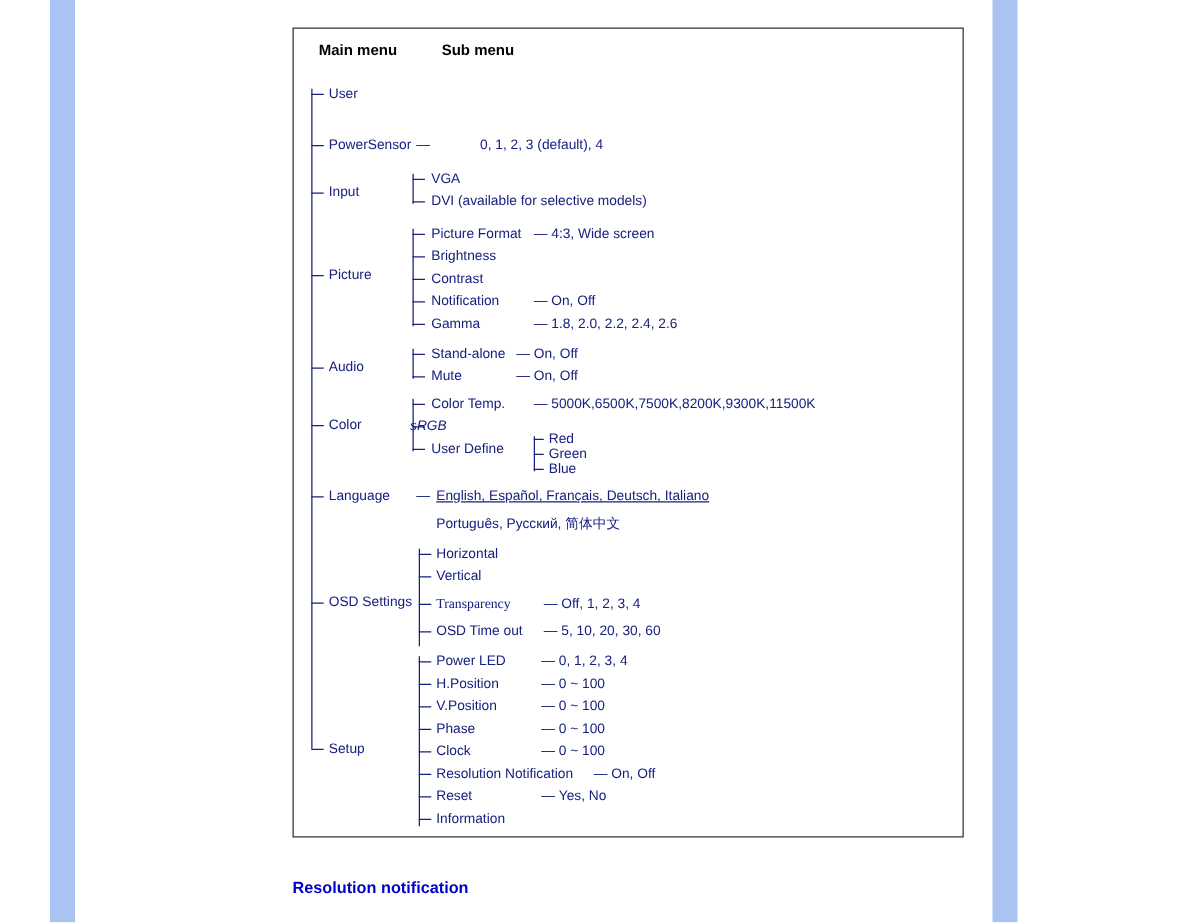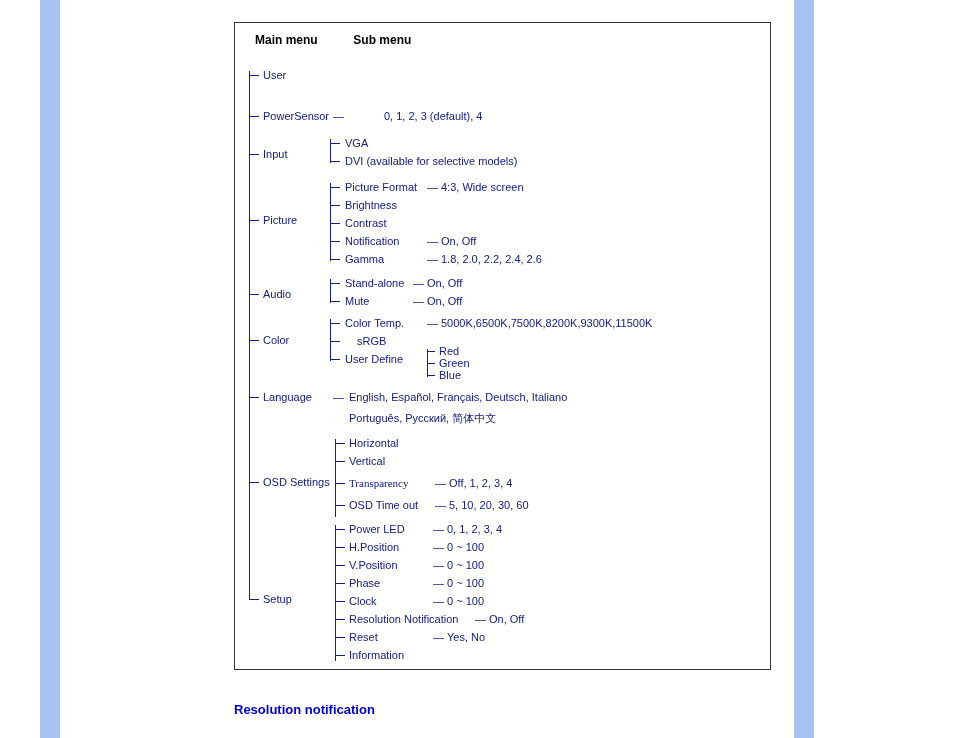--- a/index.html
+++ b/index.html
@@ -153,33 +153,33 @@
     <div class="dash" style="left:178px; top:272px;">—</div>
     <div class="node val" style="left:192px; top:272px;">On, Off</div>
 
     <div class="branch" style="left:95px; top:296px; height:42px;"></div>
     <div class="tick" style="left:95px; top:300px; width:10px;"></div>
     <div class="tick" style="left:95px; top:318px; width:10px;"></div>
     <div class="tick" style="left:95px; top:336px; width:10px;"></div>
     <div class="node" style="left:110px; top:294px;">Color Temp.</div>
     <div class="dash" style="left:192px; top:294px;">—</div>
     <div class="node val" style="left:206px; top:294px;">5000K,6500K,7500K,8200K,9300K,11500K</div>
-    <div class="node" style="left:122px; top:312px;">sRGB</div>
+    <div class="node" style="left:93px; top:312px;font-style:italic;">sRGB</div>
     <div class="node" style="left:110px; top:330px;">User Define</div>
 
     <div class="branch" style="left:192px; top:326px; height:28px;"></div>
     <div class="tick" style="left:192px; top:328px; width:8px;"></div>
     <div class="tick" style="left:192px; top:340px; width:8px;"></div>
     <div class="tick" style="left:192px; top:352px; width:8px;"></div>
     <div class="node val" style="left:204px; top:322px;">Red</div>
     <div class="node val" style="left:204px; top:334px;">Green</div>
     <div class="node val" style="left:204px; top:346px;">Blue</div>
 
     <div class="dash" style="left:98px; top:368px;">—</div>
-    <div class="node val" style="left:114px; top:368px;">English, Español, Français, Deutsch, Italiano</div>
+    <div class="node val" style="left:114px; top:368px;text-decoration:underline;">English, Español, Français, Deutsch, Italiano</div>
     <div class="node val" style="left:114px; top:388px;">Português, Русский, 简体中文</div>
 
     <div class="branch" style="left:100px; top:416px; height:78px;"></div>
     <div class="tick" style="left:100px; top:420px; width:10px;"></div>
     <div class="tick" style="left:100px; top:438px; width:10px;"></div>
     <div class="tick" style="left:100px; top:460px; width:10px;"></div>
     <div class="tick" style="left:100px; top:482px; width:10px;"></div>
     <div class="node" style="left:114px; top:414px;">Horizontal</div>
     <div class="node" style="left:114px; top:432px;">Vertical</div>
     <div class="node" style="left:114px; top:454px;font-family:Liberation Serif, serif;">Transparency</div>

